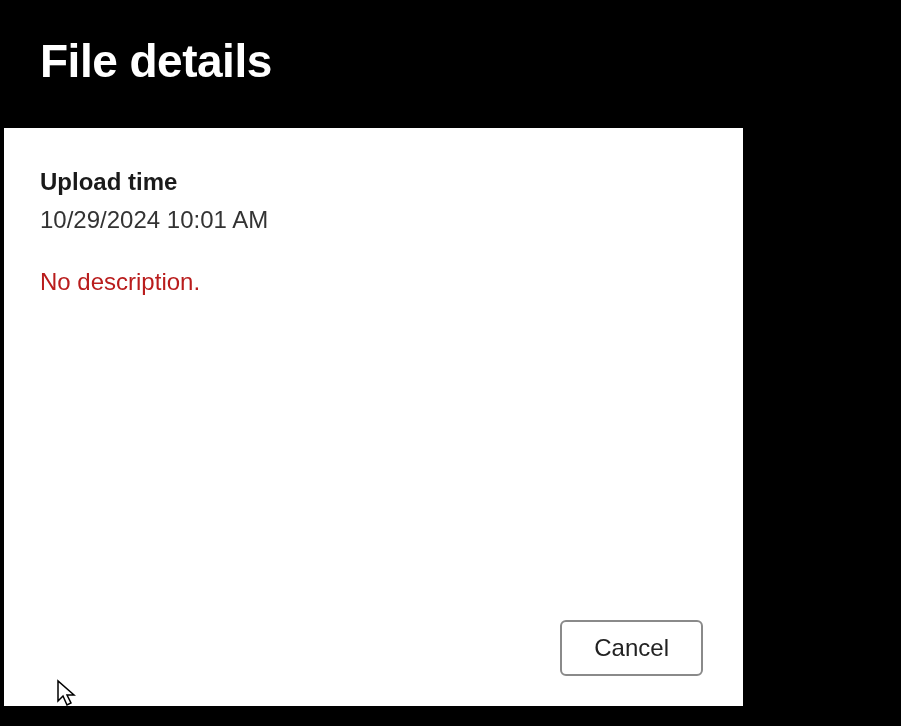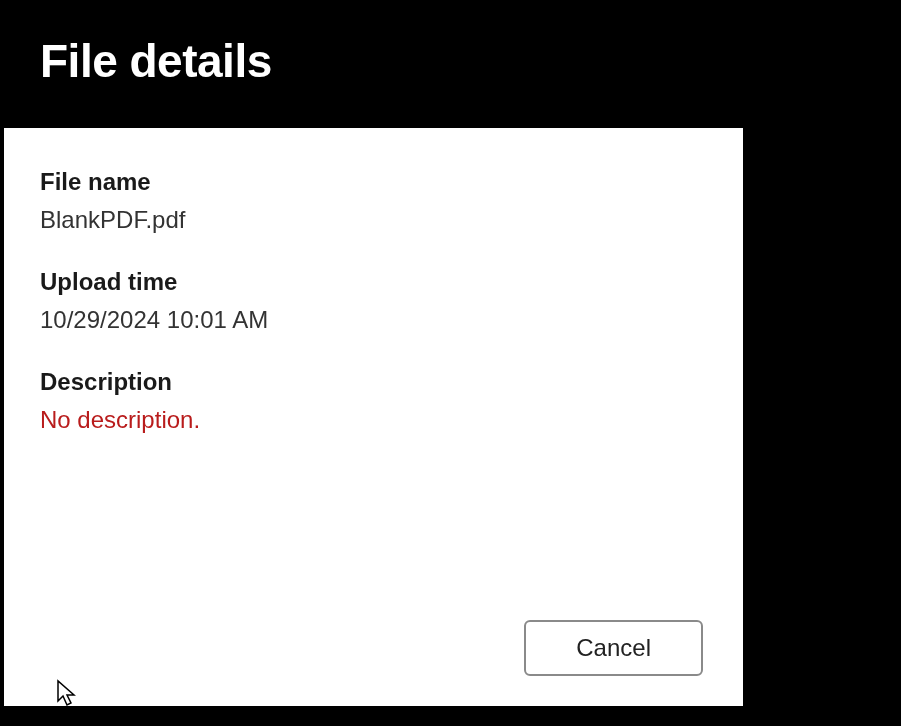--- a/index.html
+++ b/index.html
@@ -88,50 +88,45 @@
       z-index: 10;
     }
     .button-row {
       position: absolute;
       right: 40px;
       bottom: 30px;
     }
     .btn-cancel {
       font-family: inherit;
       font-size: 24px;
-      padding: 12px 50px;
+      padding: 12px 32px;
       background: #fff;
       border: 2px solid #8a8a8a;
       border-radius: 6px;
       cursor: pointer;
       color: #222;
     }
   </style>
 </head>
 <body>
 
 <div class="outer-border">
   <div class="header">
     <h1 class="header-title">File details</h1>
   </div>
 
   <div class="content">
 
-    <div class="field-group">
-      <div class="field-label">File name</div>
-      <div class="field-value">BlankPDF.pdf</div>
-    </div>
 
     <div class="field-group">
       <div class="field-label">Upload time</div>
       <div class="field-value">10/29/2024 10:01 AM</div>
     </div>
 
     <div class="field-group">
-      <div class="field-label">Description</div>
       <div class="field-value muted">No description.</div>
     </div>
 
 
     <div class="button-row">
       <button class="btn-cancel">Cancel</button>
     </div>
 
     <svg class="cursor" width="26" height="30" viewBox="0 0 26 30">
       <path d="M 2 2 L 2 22 L 7 17 L 11 26 L 15 24 L 11 16 L 18 16 Z" fill="#fff" stroke="#000" stroke-width="1.5"></path>

